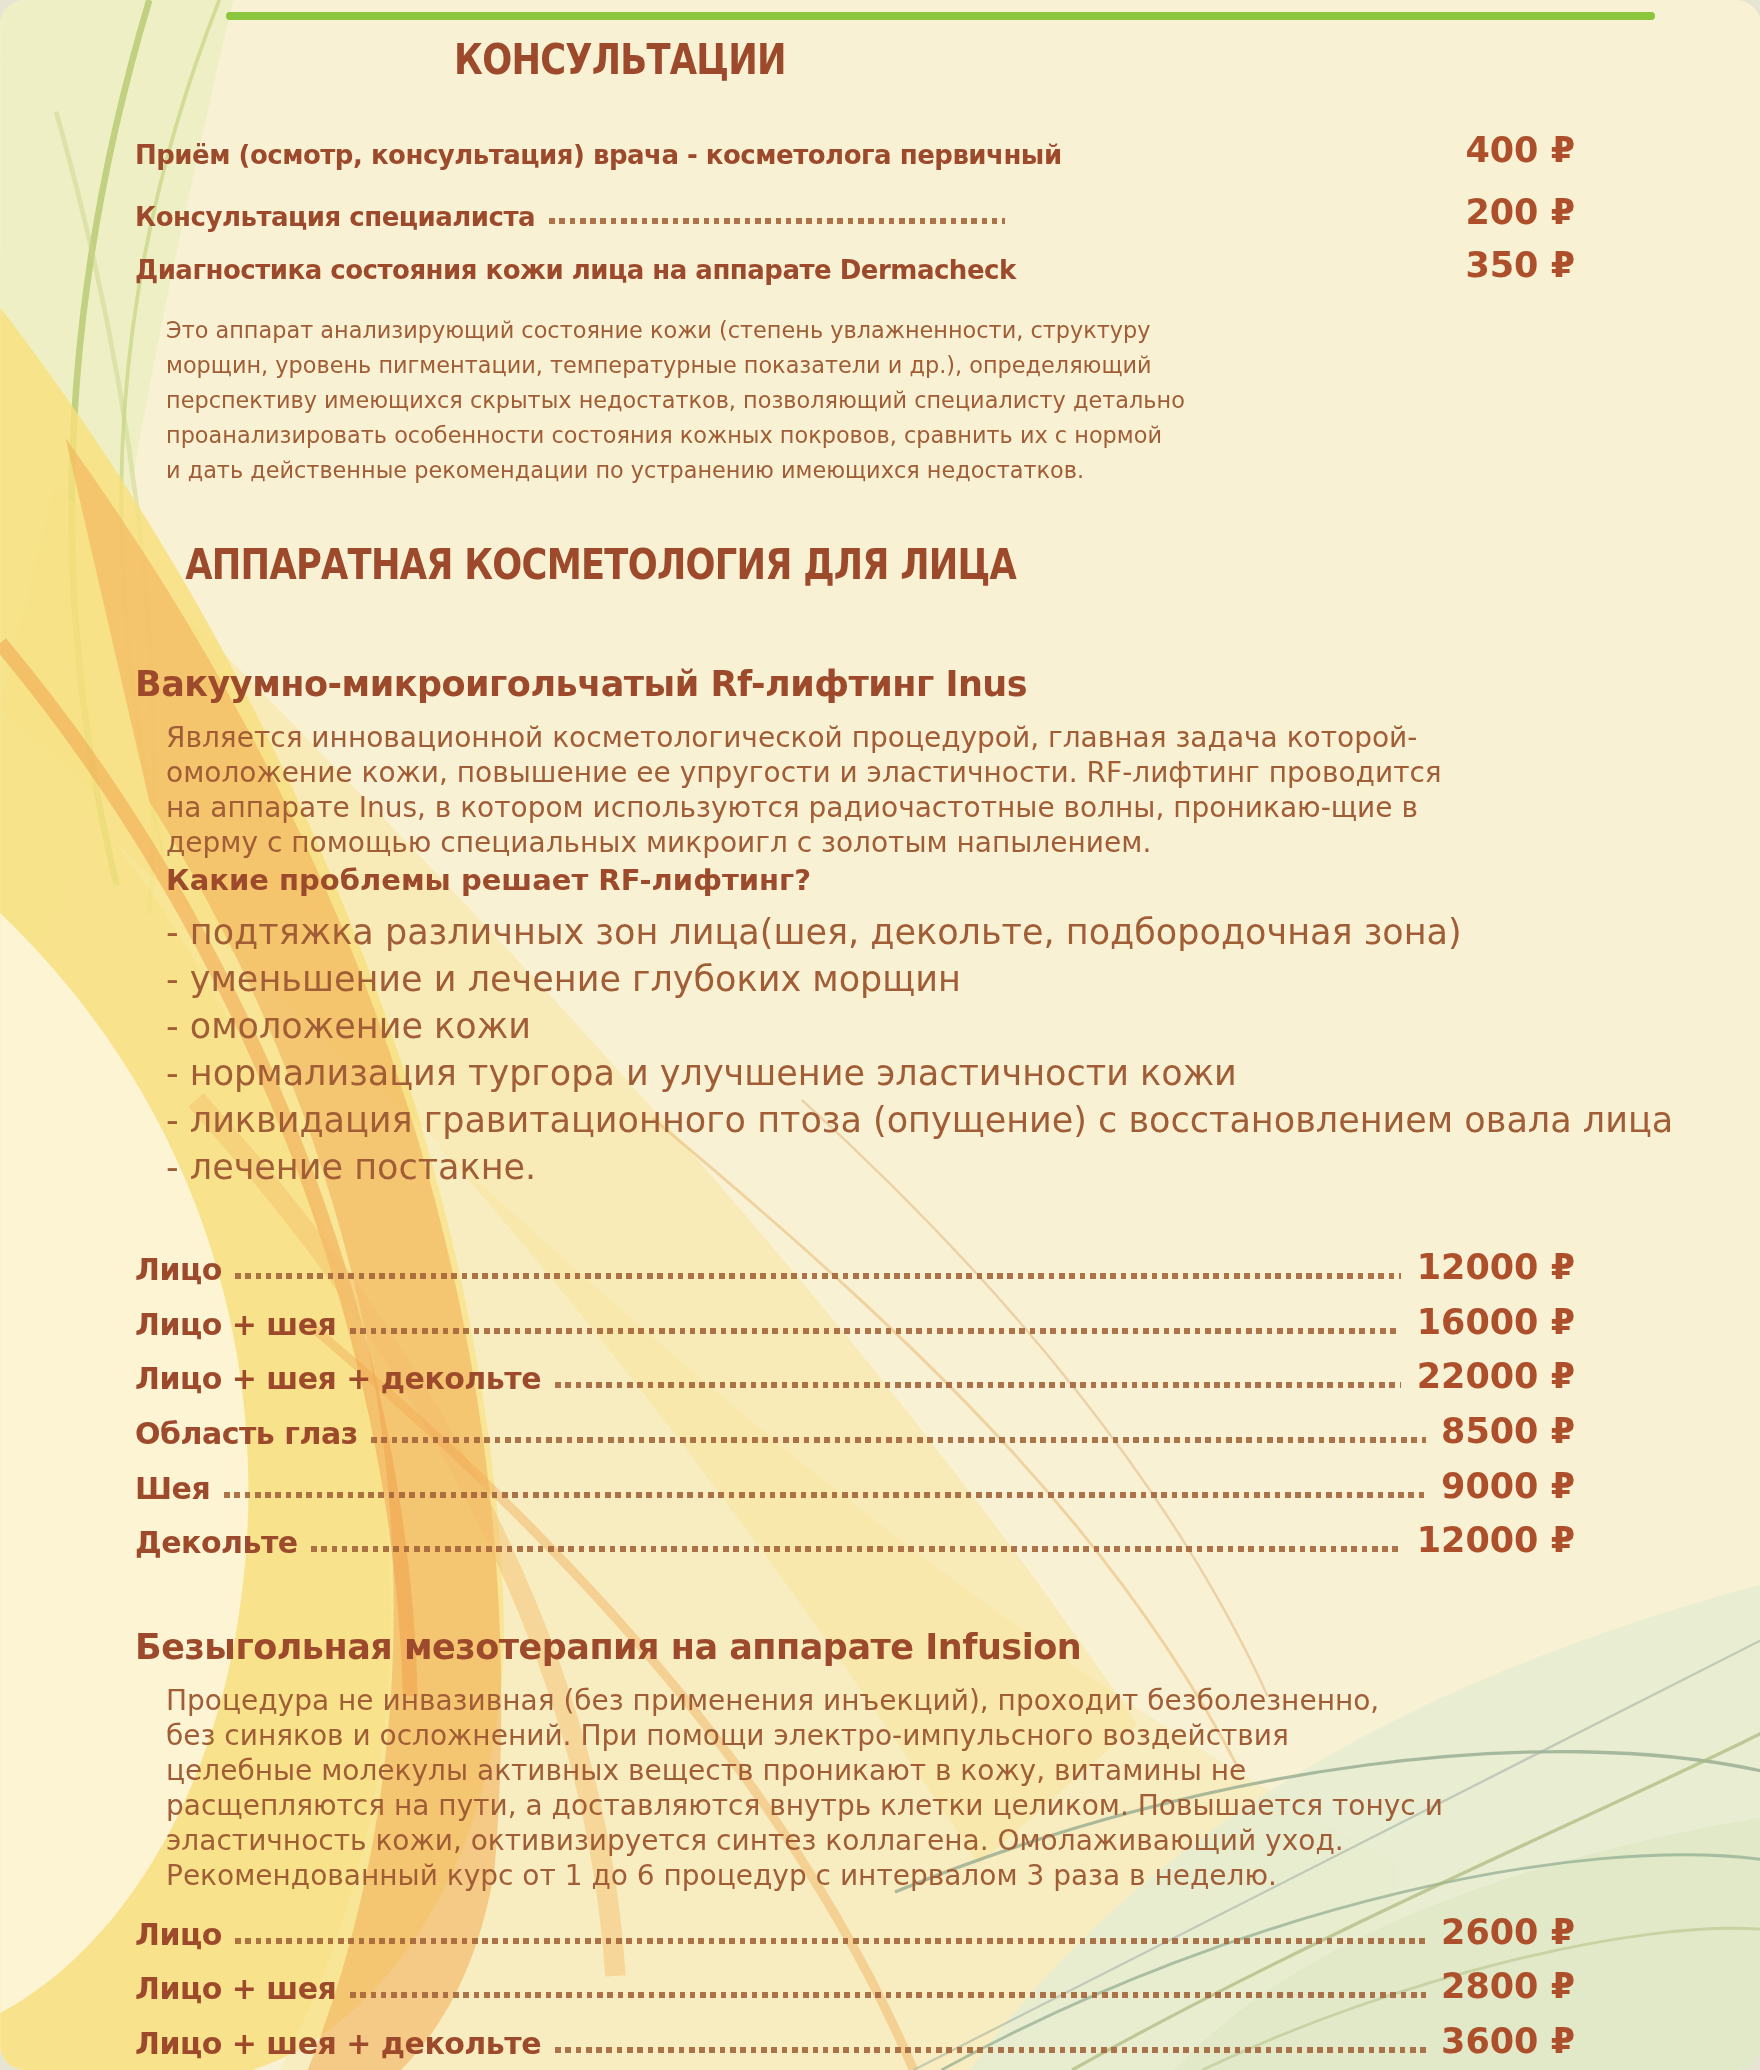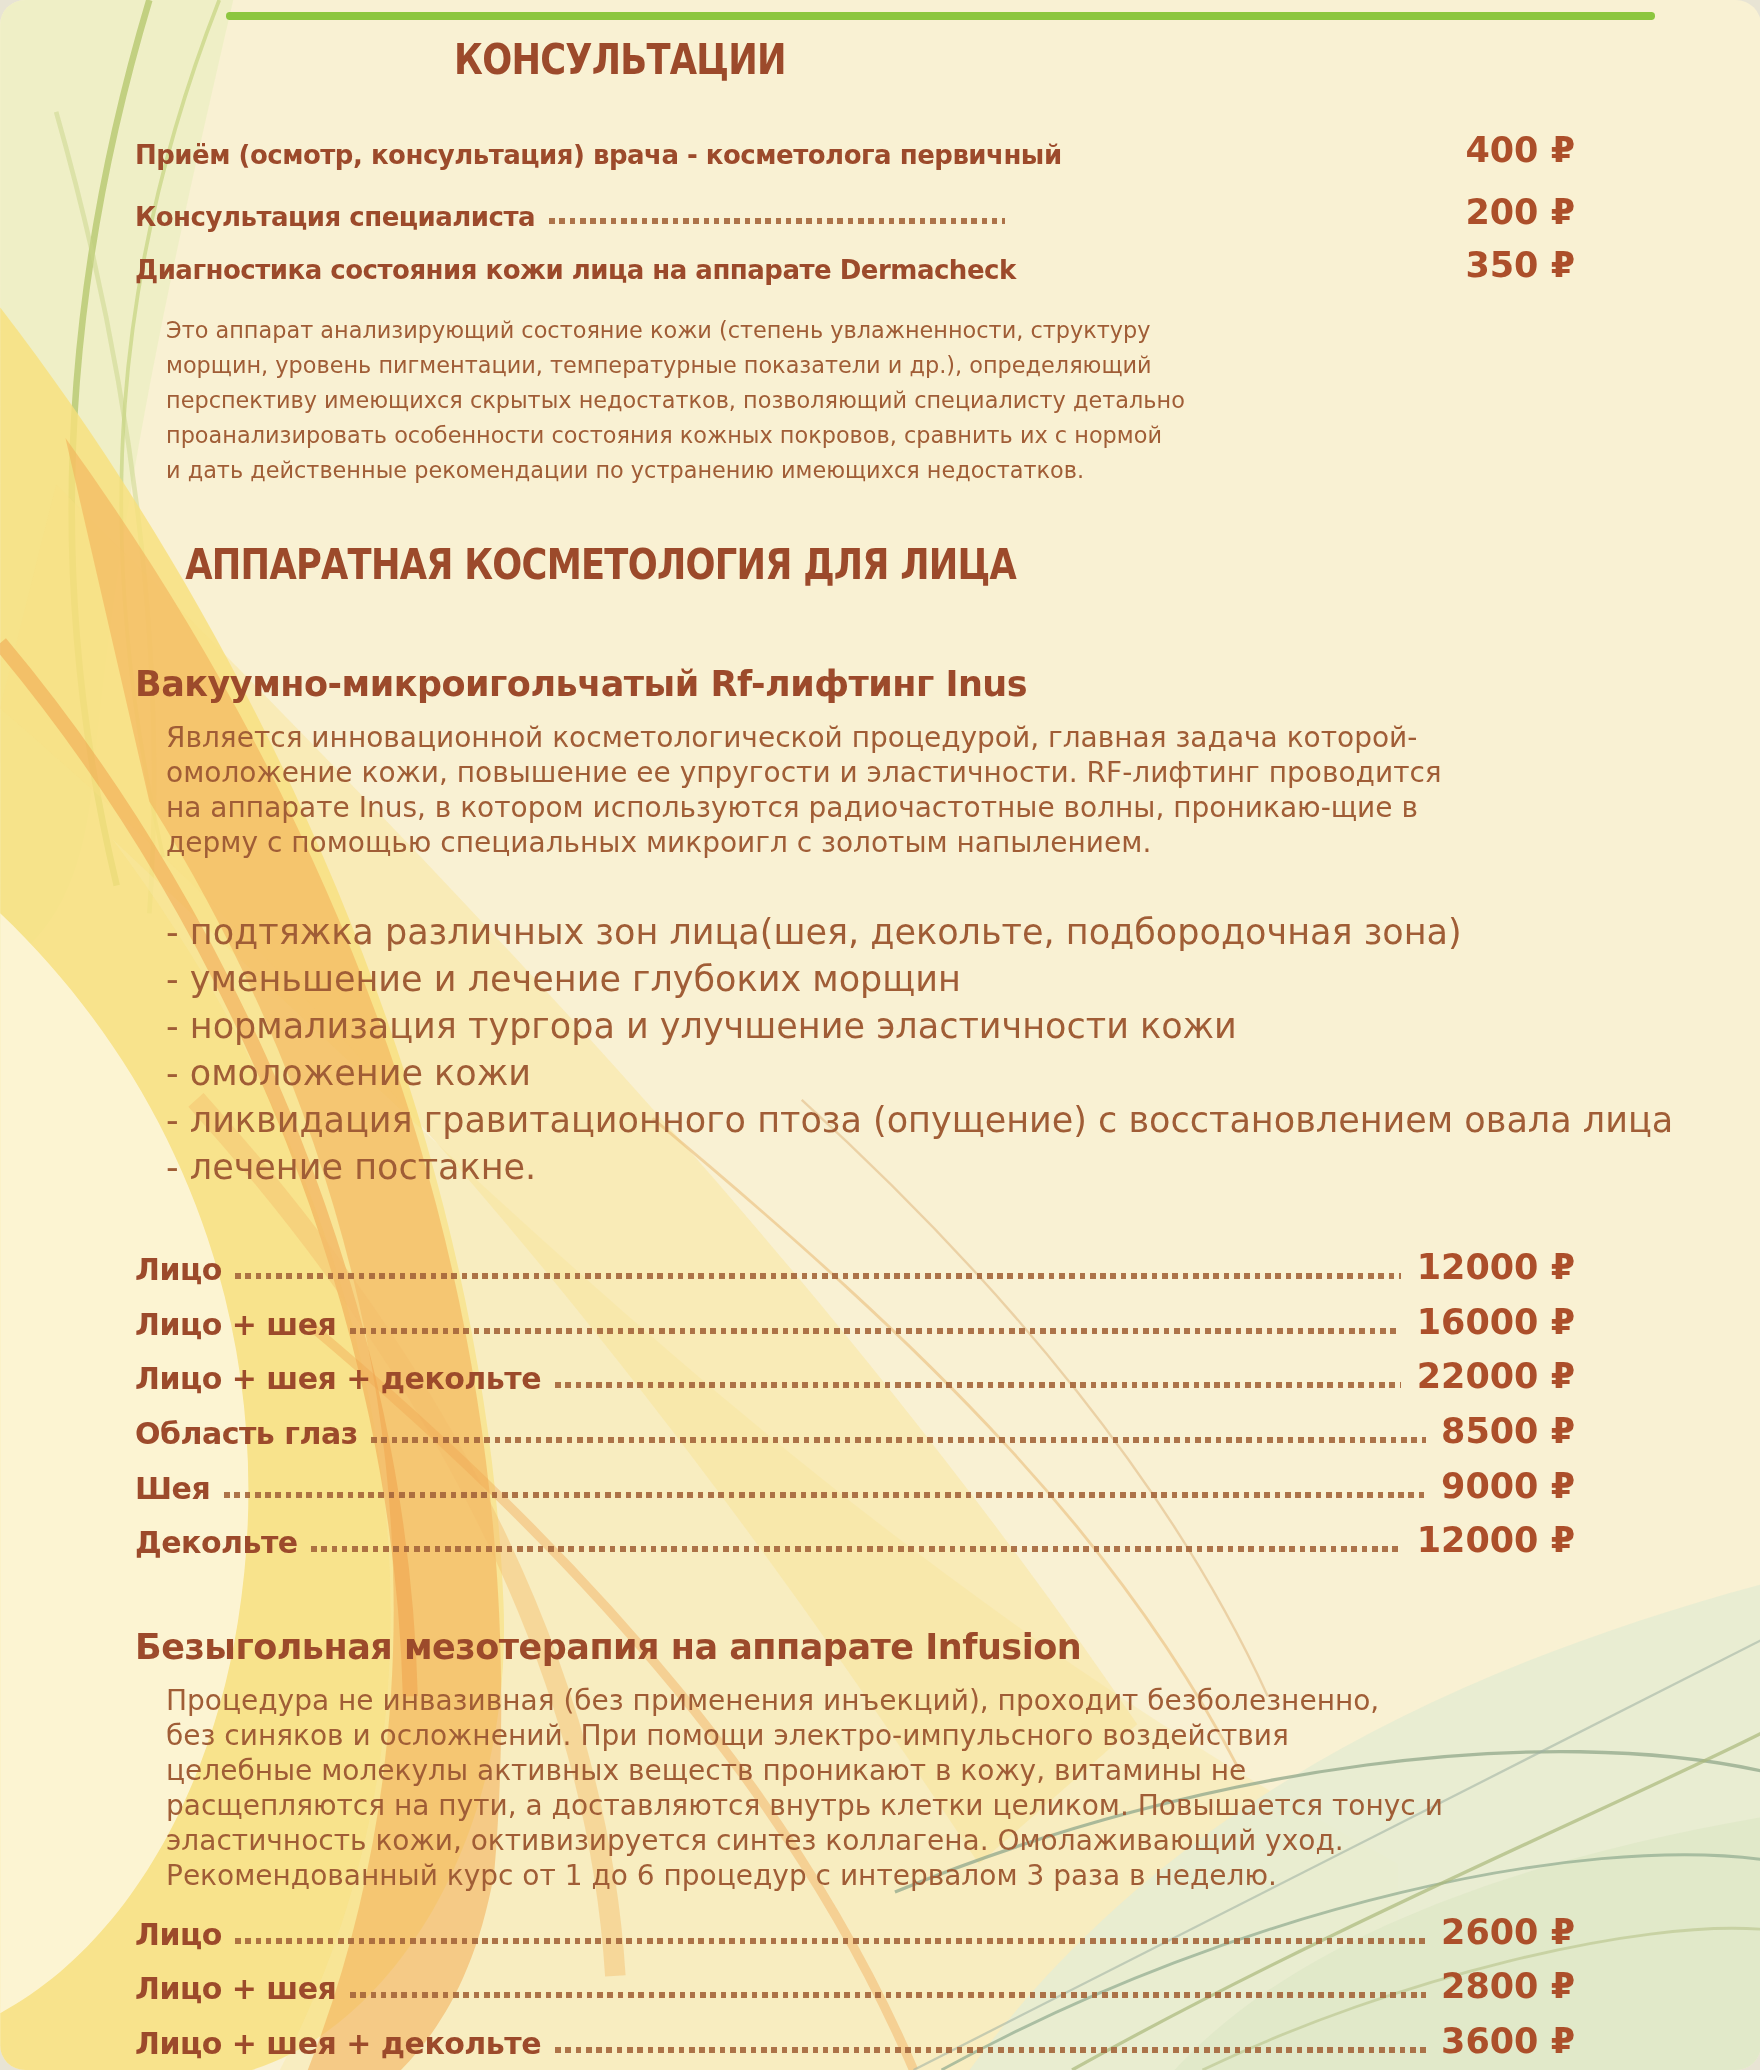--- a/index.html
+++ b/index.html
@@ -89,26 +89,27 @@
 проанализировать особенности состояния кожных покровов, сравнить их с нормой
 и дать действенные рекомендации по устранению имеющихся недостатков.</div>
 
   <div class="big-title" style="left:98px;top:539px;width:970px;">АППАРАТНАЯ КОСМЕТОЛОГИЯ ДЛЯ ЛИЦА</div>
 
   <div class="sub-heading" style="top:664px">Вакуумно-микроигольчатый Rf-лифтинг Inus</div>
   <div class="para desc" style="top:720px">Является инновационной косметологической процедурой, главная задача которой-
 омоложение кожи, повышение ее упругости и эластичности. RF-лифтинг проводится
 на аппарате Inus, в котором используются радиочастотные волны, проникаю-щие в
 дерму с помощью специальных микроигл с золотым напылением.</div>
+  <div class="question">Какие проблемы решает RF-лифтинг?</div>
 
   <div class="bullets">
     <div class="bullet">- подтяжка различных зон лица(шея, декольте, подбородочная зона)</div>
     <div class="bullet">- уменьшение и лечение глубоких морщин</div>
+    <div class="bullet">- омоложение кожи</div>
     <div class="bullet">- нормализация тургора и улучшение эластичности кожи</div>
-    <div class="bullet">- омоложение кожи</div>
     <div class="bullet">- ликвидация гравитационного птоза (опущение) с восстановлением овала лица</div>
     <div class="bullet">- лечение постакне.</div>
   </div>
 
   <div class="row" style="top:1244px">
     <span class="lbl">Лицо</span>
     <span class="dots"></span>
     <span class="price">12000 ₽</span>
   </div>
   <div class="row" style="top:1299px">

